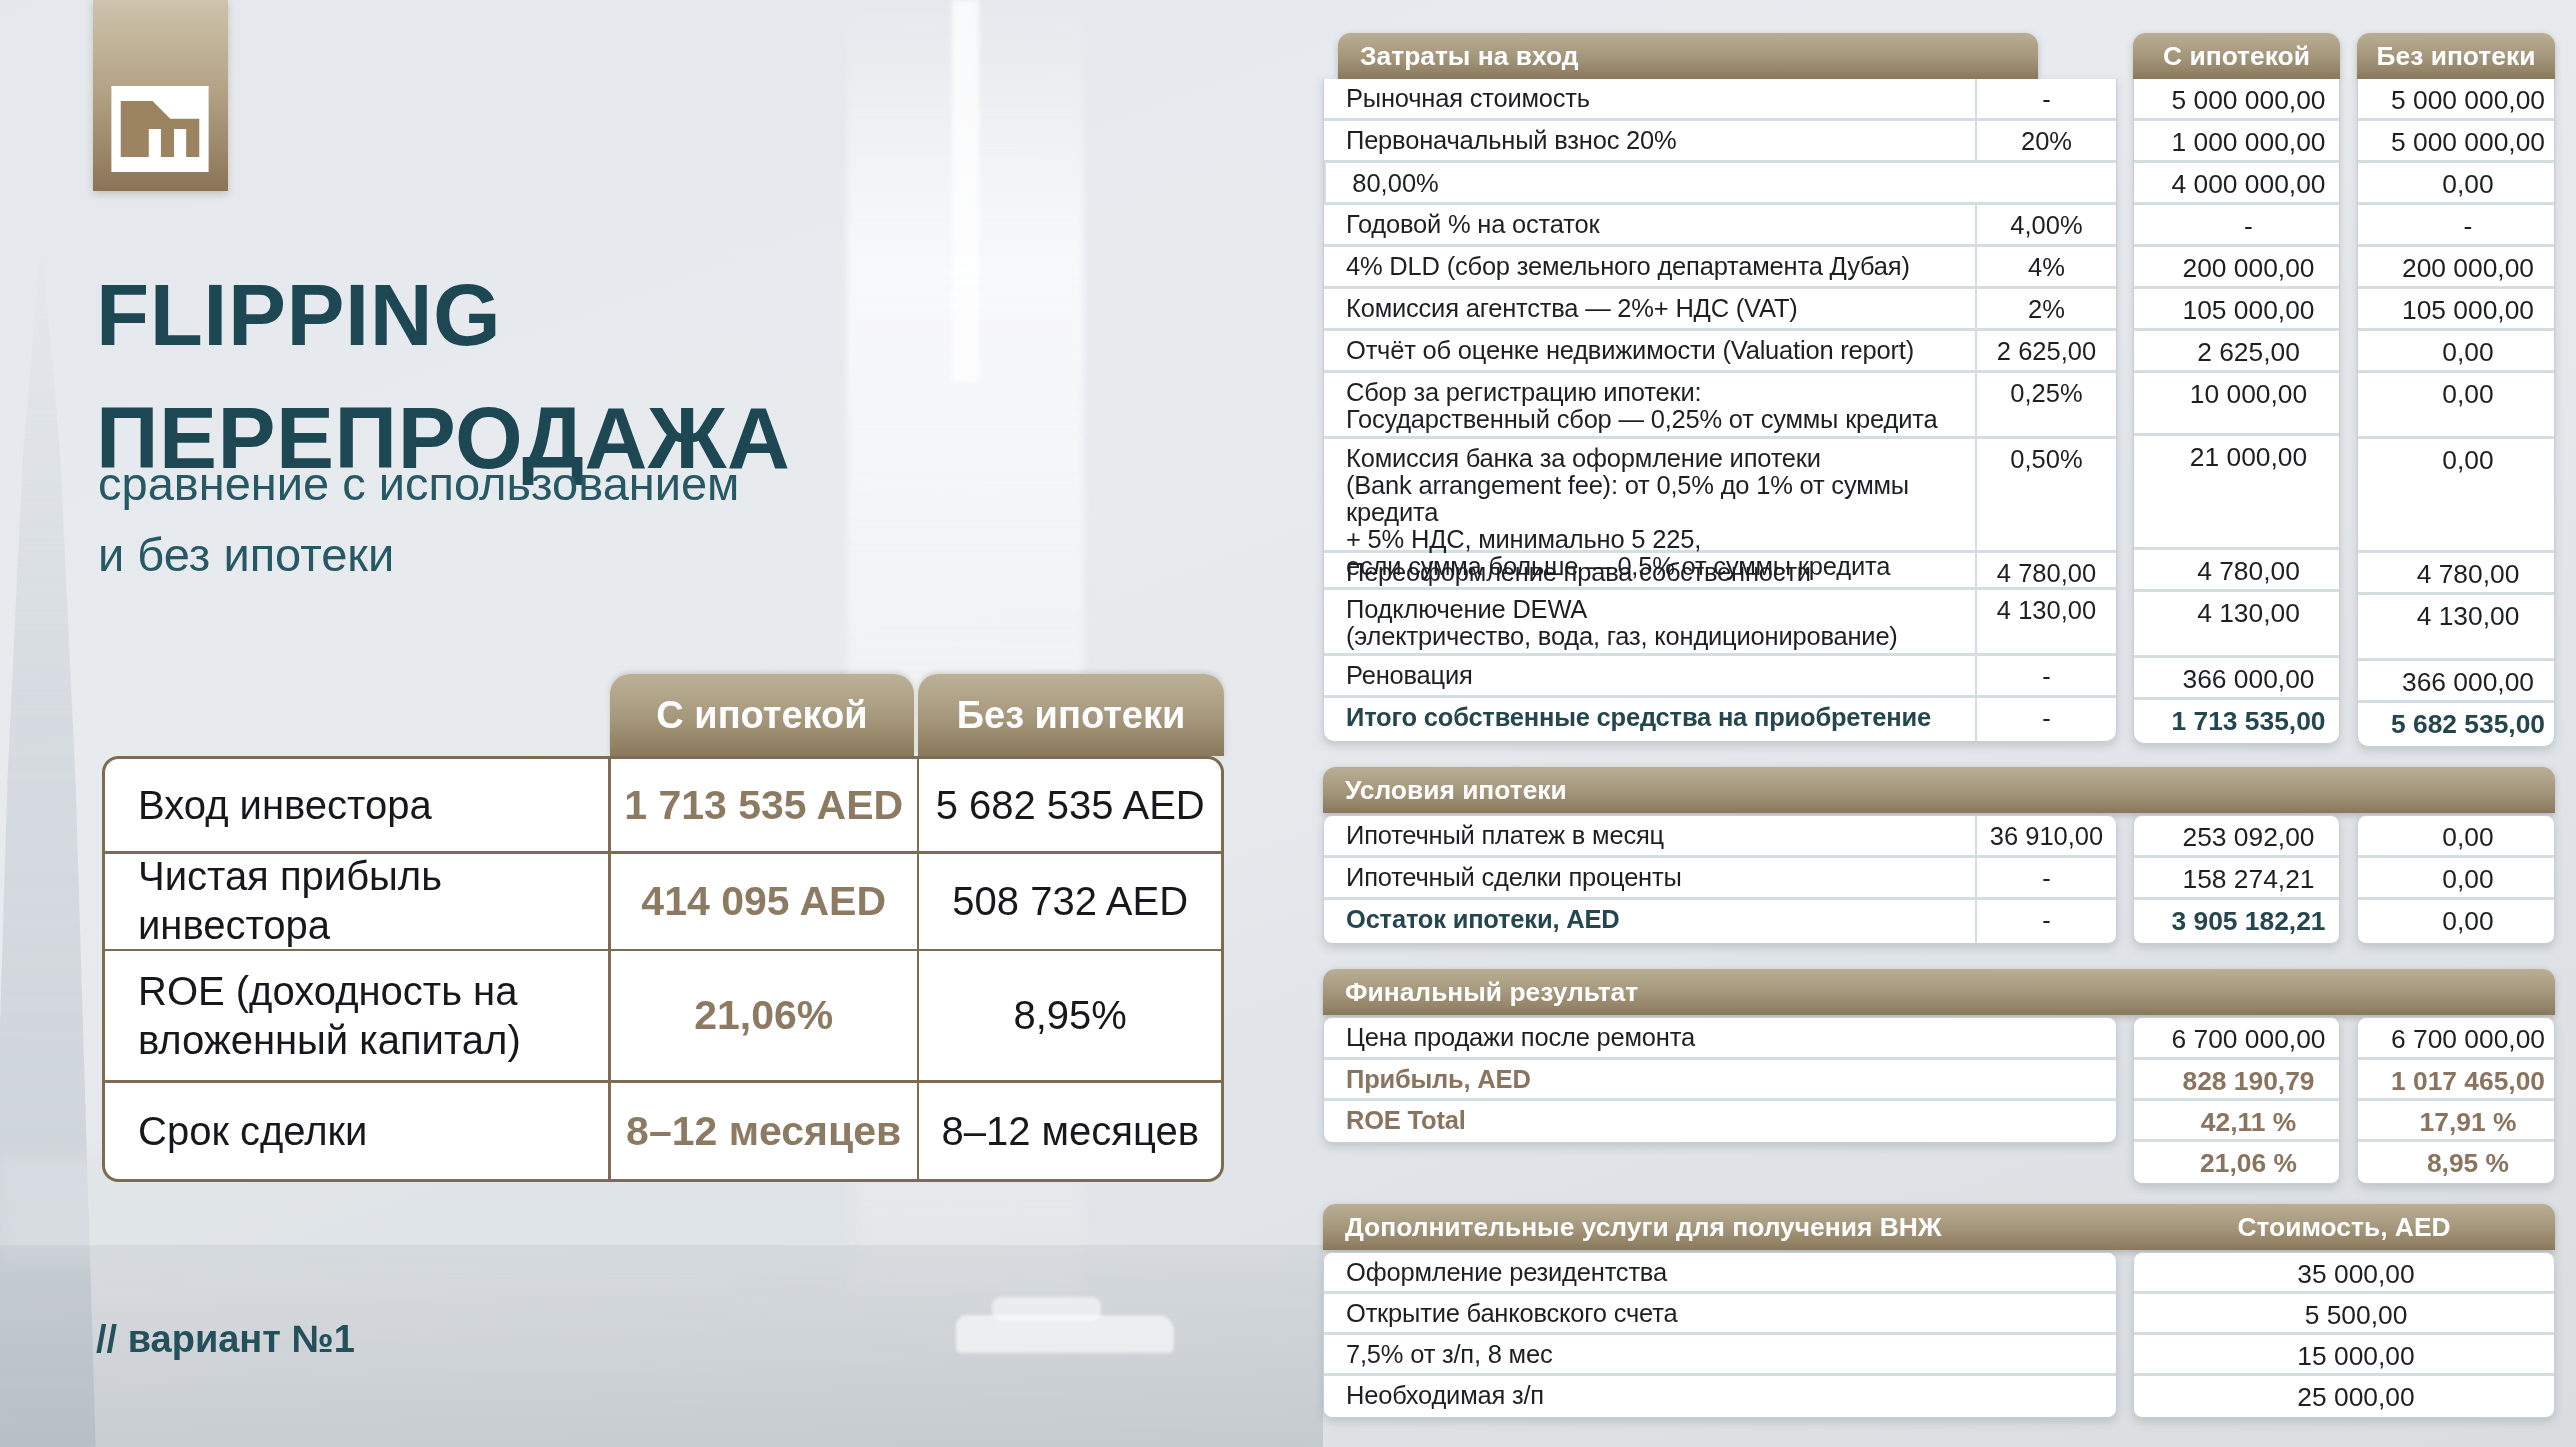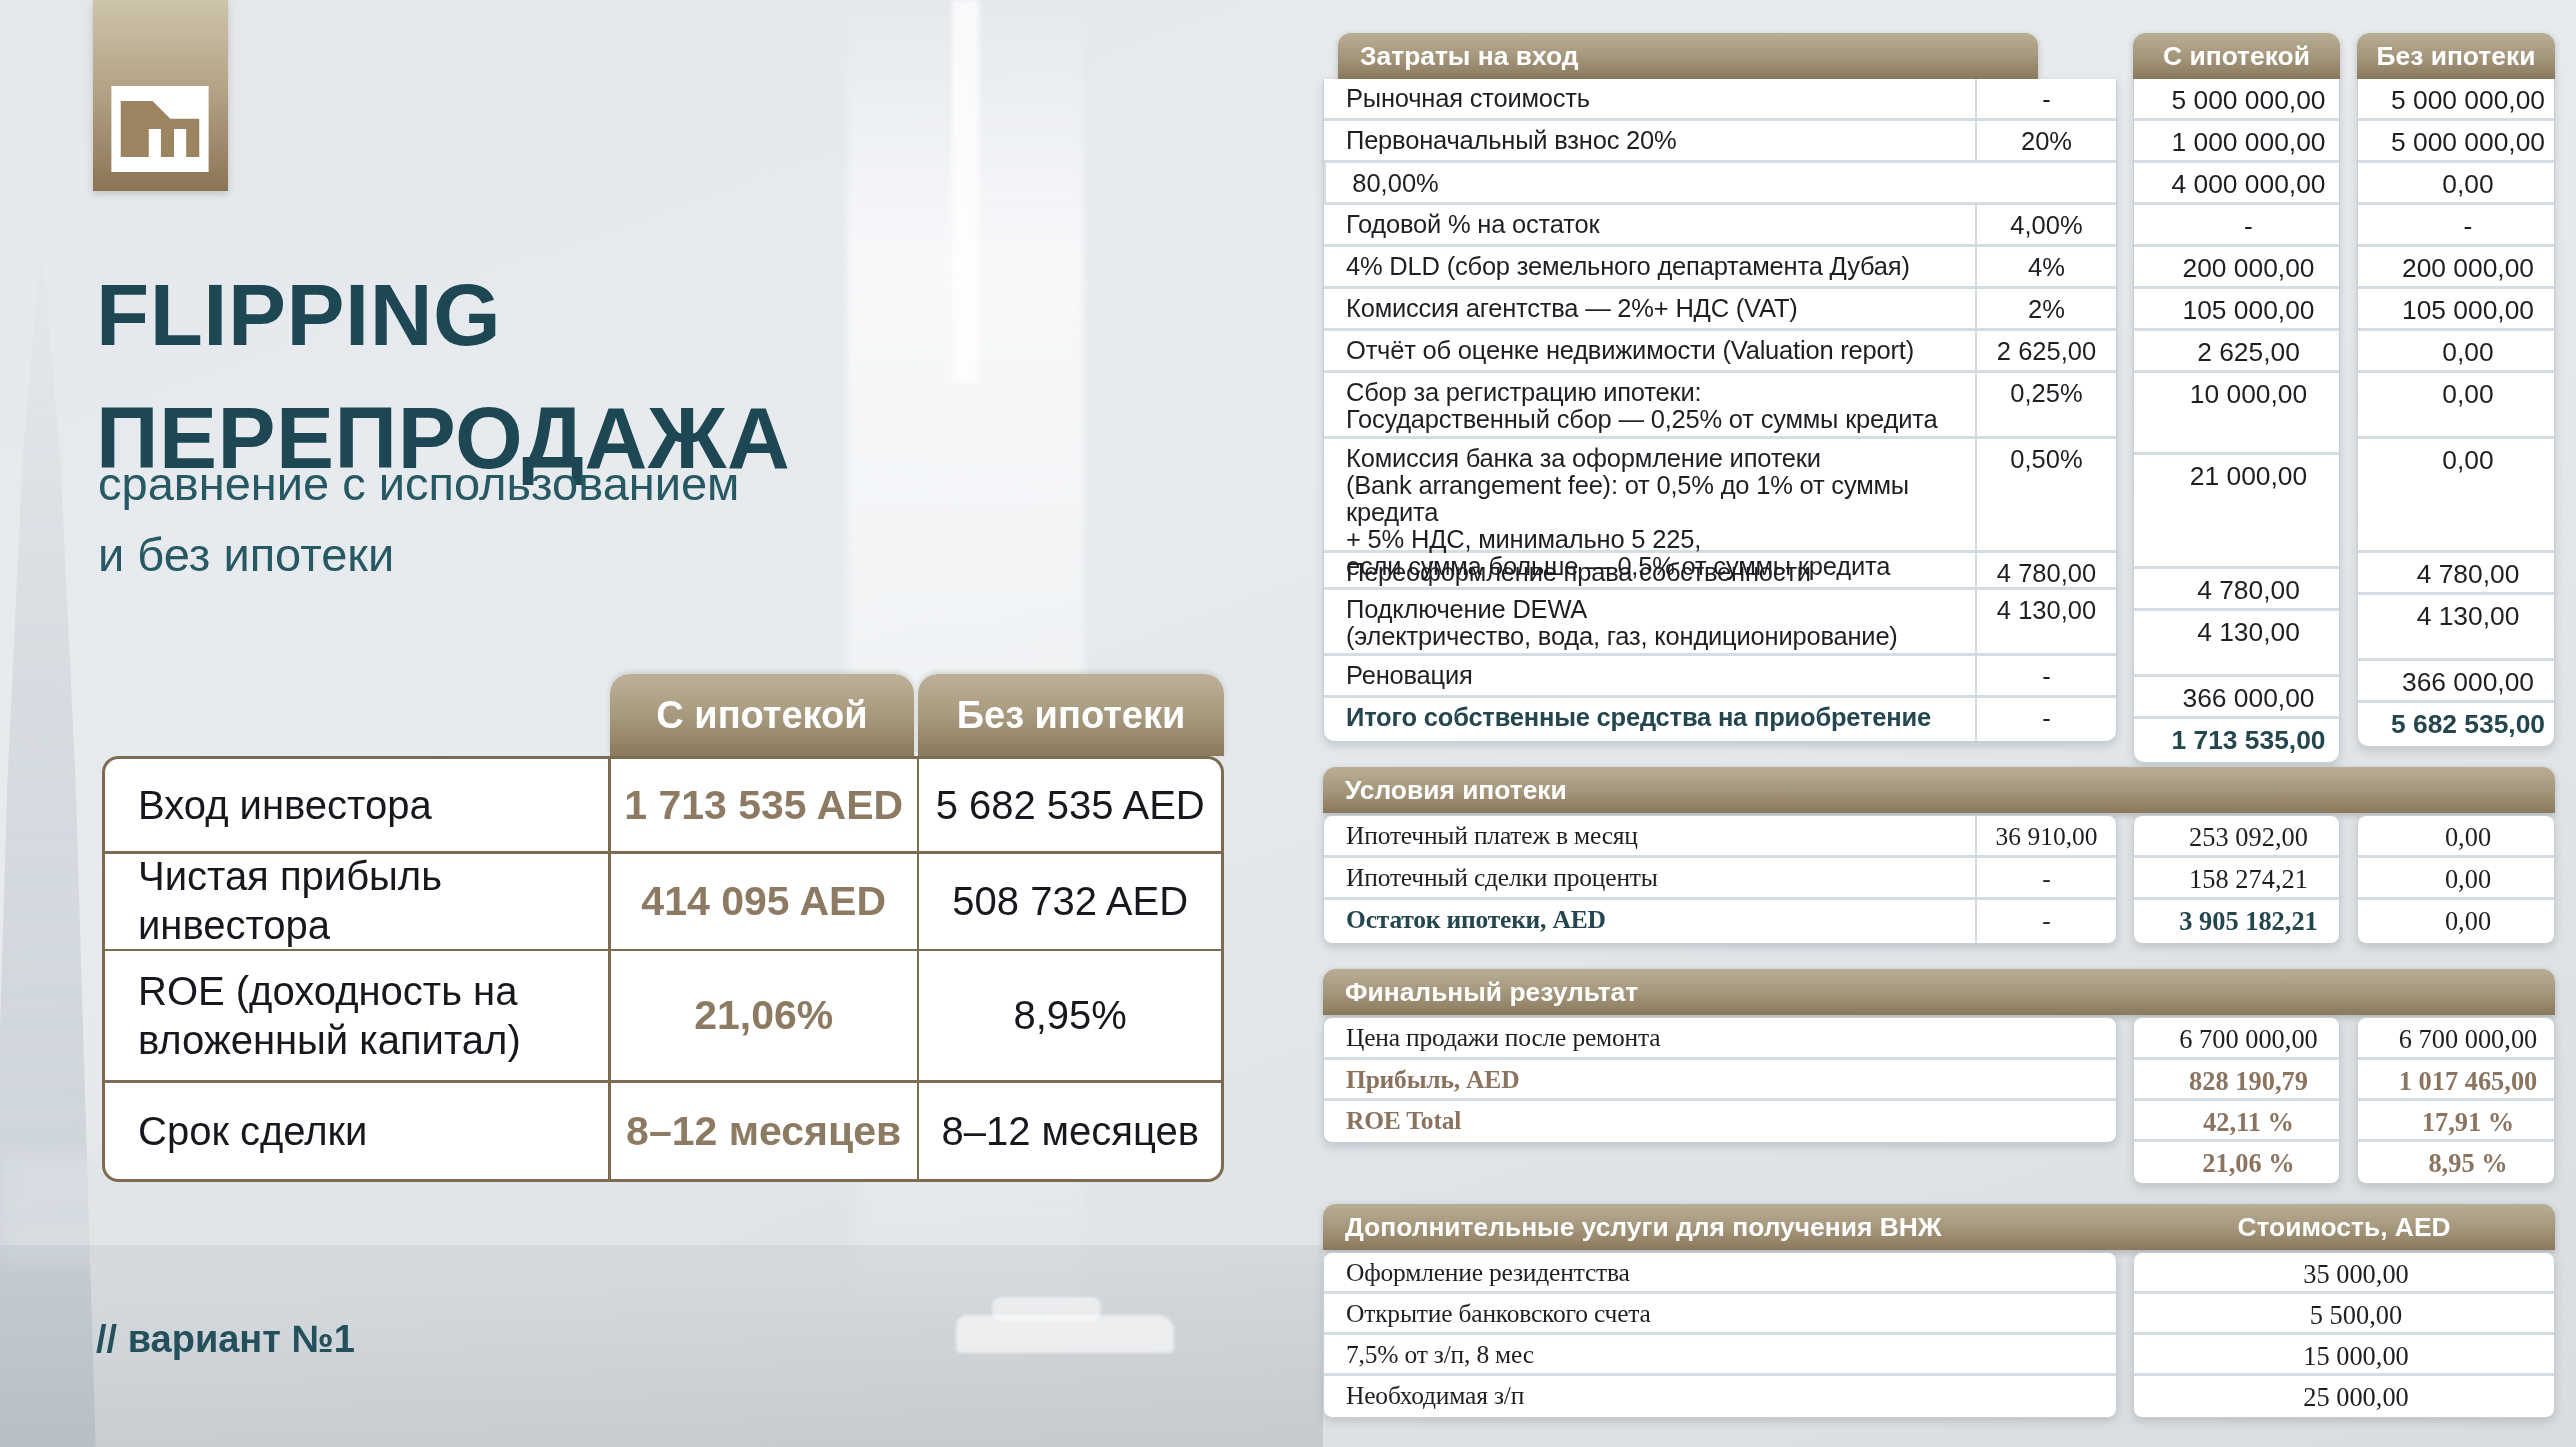--- a/index.html
+++ b/index.html
@@ -57,21 +57,21 @@
   .rt{position:absolute;left:1323px;width:1232px;}
   .rhdr{position:absolute;top:0;height:46px;border-radius:12.7px 12.7px 0 0;
     background:linear-gradient(180deg,#b9ae94 0%,#a3957a 55%,#8a795c 100%);
     color:#fff;font-weight:700;font-size:26.4px;display:flex;align-items:center;
     box-shadow:0 2.7px 6.4px rgba(80,80,80,.3);}
   .rhdr .hl{padding-left:22px;}
   .rhdr.tab{justify-content:center;}
   .card{position:absolute;background:#fff;border:1.8px solid #c5cfd5;box-sizing:border-box;
     box-shadow:0 3.6px 9px rgba(100,110,120,.25);}
   .card.flush{border-radius:0 0 11px 11px;border-top:none;}
-  .card.rnd{border-radius:9px;font-family:Liberation Serif, serif;}
+  .card.rnd{border-radius:9px;}
   .rrow{display:flex;border-bottom:3.6px solid #d4dde1;box-sizing:border-box;align-items:flex-start;}
   .rrow:last-child{border-bottom:none;}
   .lbl{flex:1;padding:6.4px 14.6px 0 22px;font-size:25.5px;line-height:27px;white-space:pre-line;
     color:#1d1f23;letter-spacing:-0.2px;}
   .pct{width:141px;align-self:stretch;border-left:2.7px solid #d4dde1;display:flex;justify-content:center;
     padding-top:6.4px;font-size:25.5px;box-sizing:border-box;color:#1d1f23;}
   .rrow.val{justify-content:center;padding-top:6.4px;font-size:26.4px;color:#1d1f23;padding-left:24px;}
   .t{color:#24464f !important;font-weight:700;}
   .a{color:#8a7460 !important;font-weight:700;}
   .vh{position:absolute;left:810px;width:422px;text-align:center;display:block;}
@@ -196,21 +196,21 @@
         </div>
       </div>
     <div class="card flush" id="t1-c2" style="left:810px;top:46px;width:207px;">
         <div class="rrow val" style="height: 42px;">5 000 000,00</div>
         <div class="rrow val" style="height: 42px;">1 000 000,00</div>
         <div class="rrow val" style="height: 42px;">4 000 000,00</div>
         <div class="rrow val" style="height: 42px;">-</div>
         <div class="rrow val" style="height: 42px;">200 000,00</div>
         <div class="rrow val" style="height: 42px;">105 000,00</div>
         <div class="rrow val" style="height: 42px;">2 625,00</div>
-        <div class="rrow val" style="height: 82px;">10 000,00</div>
+        <div class="rrow val" style="height: 63px;">10 000,00</div>
         <div class="rrow val" style="height: 114px;">21 000,00</div>
         <div class="rrow val" style="height: 42px;">4 780,00</div>
         <div class="rrow val" style="height: 66px;">4 130,00</div>
         <div class="rrow val" style="height: 42px;">366 000,00</div>
         <div class="rrow val t" style="height: 43px;">1 713 535,00</div>
       </div>
     <div class="card flush" id="t1-c3" style="left:1034px;top:46px;width:198px;">
         <div class="rrow val" style="height: 42px;">5 000 000,00</div>
         <div class="rrow val" style="height: 42px;">5 000 000,00</div>
         <div class="rrow val" style="height: 42px;">0,00</div>

